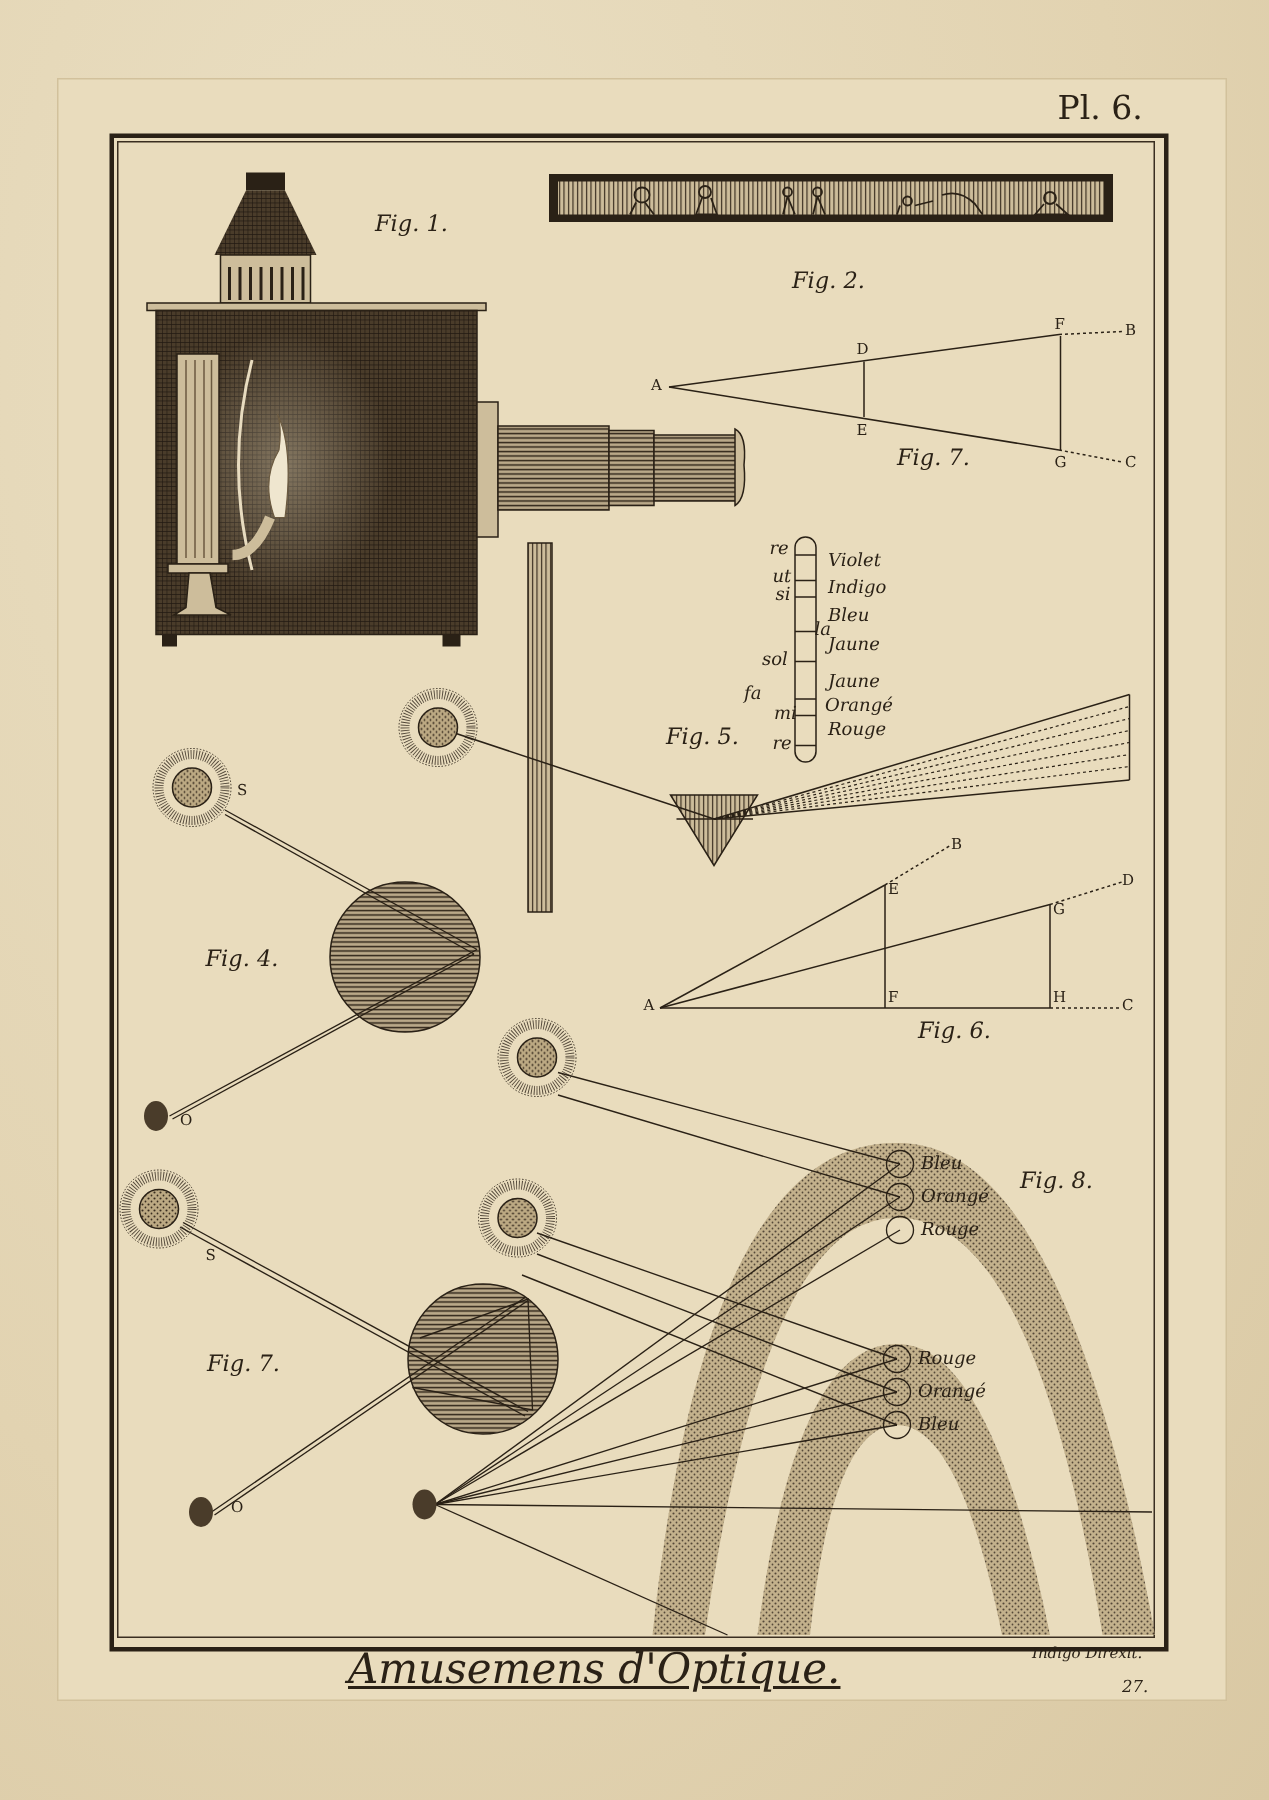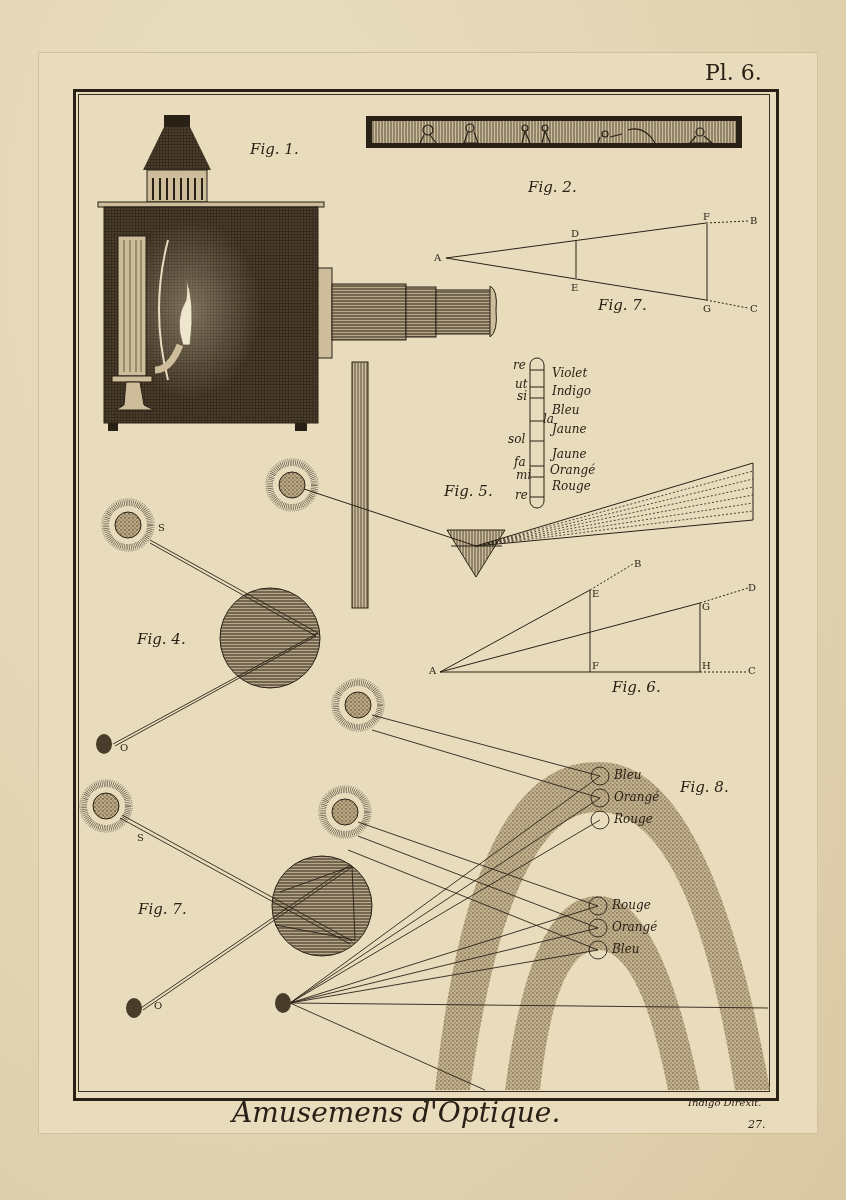--- a/index.html
+++ b/index.html
@@ -237,21 +237,21 @@
 <div class="label" style="left:158px;top:522px;">S</div>
 <div class="label" style="left:120px;top:742px;">O</div>
 <div class="label" style="left:137px;top:832px;">S</div>
 <div class="label" style="left:154px;top:1000px;">O</div>
 
 <div class="txt" style="left:513px;top:358px;font-size:12px;">re</div>
 <div class="txt" style="left:515px;top:377px;font-size:12px;">ut</div>
 <div class="txt" style="left:517px;top:389px;font-size:12px;">si</div>
 <div class="txt" style="left:516px;top:412px;font-size:12px;margin-left:27px;">la</div>
 <div class="txt" style="left:508px;top:432px;font-size:12px;">sol</div>
-<div class="txt" style="left:514px;top:455px;font-size:12px;">fa</div>
+<div class="txt" style="left:496px;top:455px;font-size:12px;">fa</div>
 <div class="txt" style="left:516px;top:468px;font-size:12px;">mi</div>
 <div class="txt" style="left:515px;top:488px;font-size:12px;">re</div>
 <div class="txt" style="left:552px;top:366px;font-size:12px;">Violet</div>
 <div class="txt" style="left:552px;top:384px;font-size:12px;">Indigo</div>
 <div class="txt" style="left:552px;top:403px;font-size:12px;">Bleu</div>
 <div class="txt" style="left:552px;top:422px;font-size:12px;">Jaune</div>
 <div class="txt" style="left:552px;top:447px;font-size:12px;">Jaune</div>
 <div class="txt" style="left:550px;top:463px;font-size:12px;">Orangé</div>
 <div class="txt" style="left:552px;top:479px;font-size:12px;">Rouge</div>
 
@@ -264,15 +264,15 @@
 <div class="label" style="left:748px;top:582px;">D</div>
 <div class="label" style="left:748px;top:665px;">C</div>
 
 <div class="txt" style="left:614px;top:768px;font-size:12px;">Bleu</div>
 <div class="txt" style="left:614px;top:790px;font-size:12px;">Orangé</div>
 <div class="txt" style="left:614px;top:812px;font-size:12px;">Rouge</div>
 <div class="txt" style="left:612px;top:898px;font-size:12px;">Rouge</div>
 <div class="txt" style="left:612px;top:920px;font-size:12px;">Orangé</div>
 <div class="txt" style="left:612px;top:942px;font-size:12px;">Bleu</div>
 
-<div class="txt" style="left:232px;top:1096px;font-size:28px;">Amusemens d'Optique.</div>
+<div class="txt" style="left:232px;top:1096px;font-size:28px;text-decoration:underline;">Amusemens d'Optique.</div>
 <div class="txt" style="left:688px;top:1097px;font-size:10px;">Indigo Direxit.</div>
 <div class="txt" style="left:748px;top:1118px;font-size:11px;">27.</div>
 
 </body></html>

